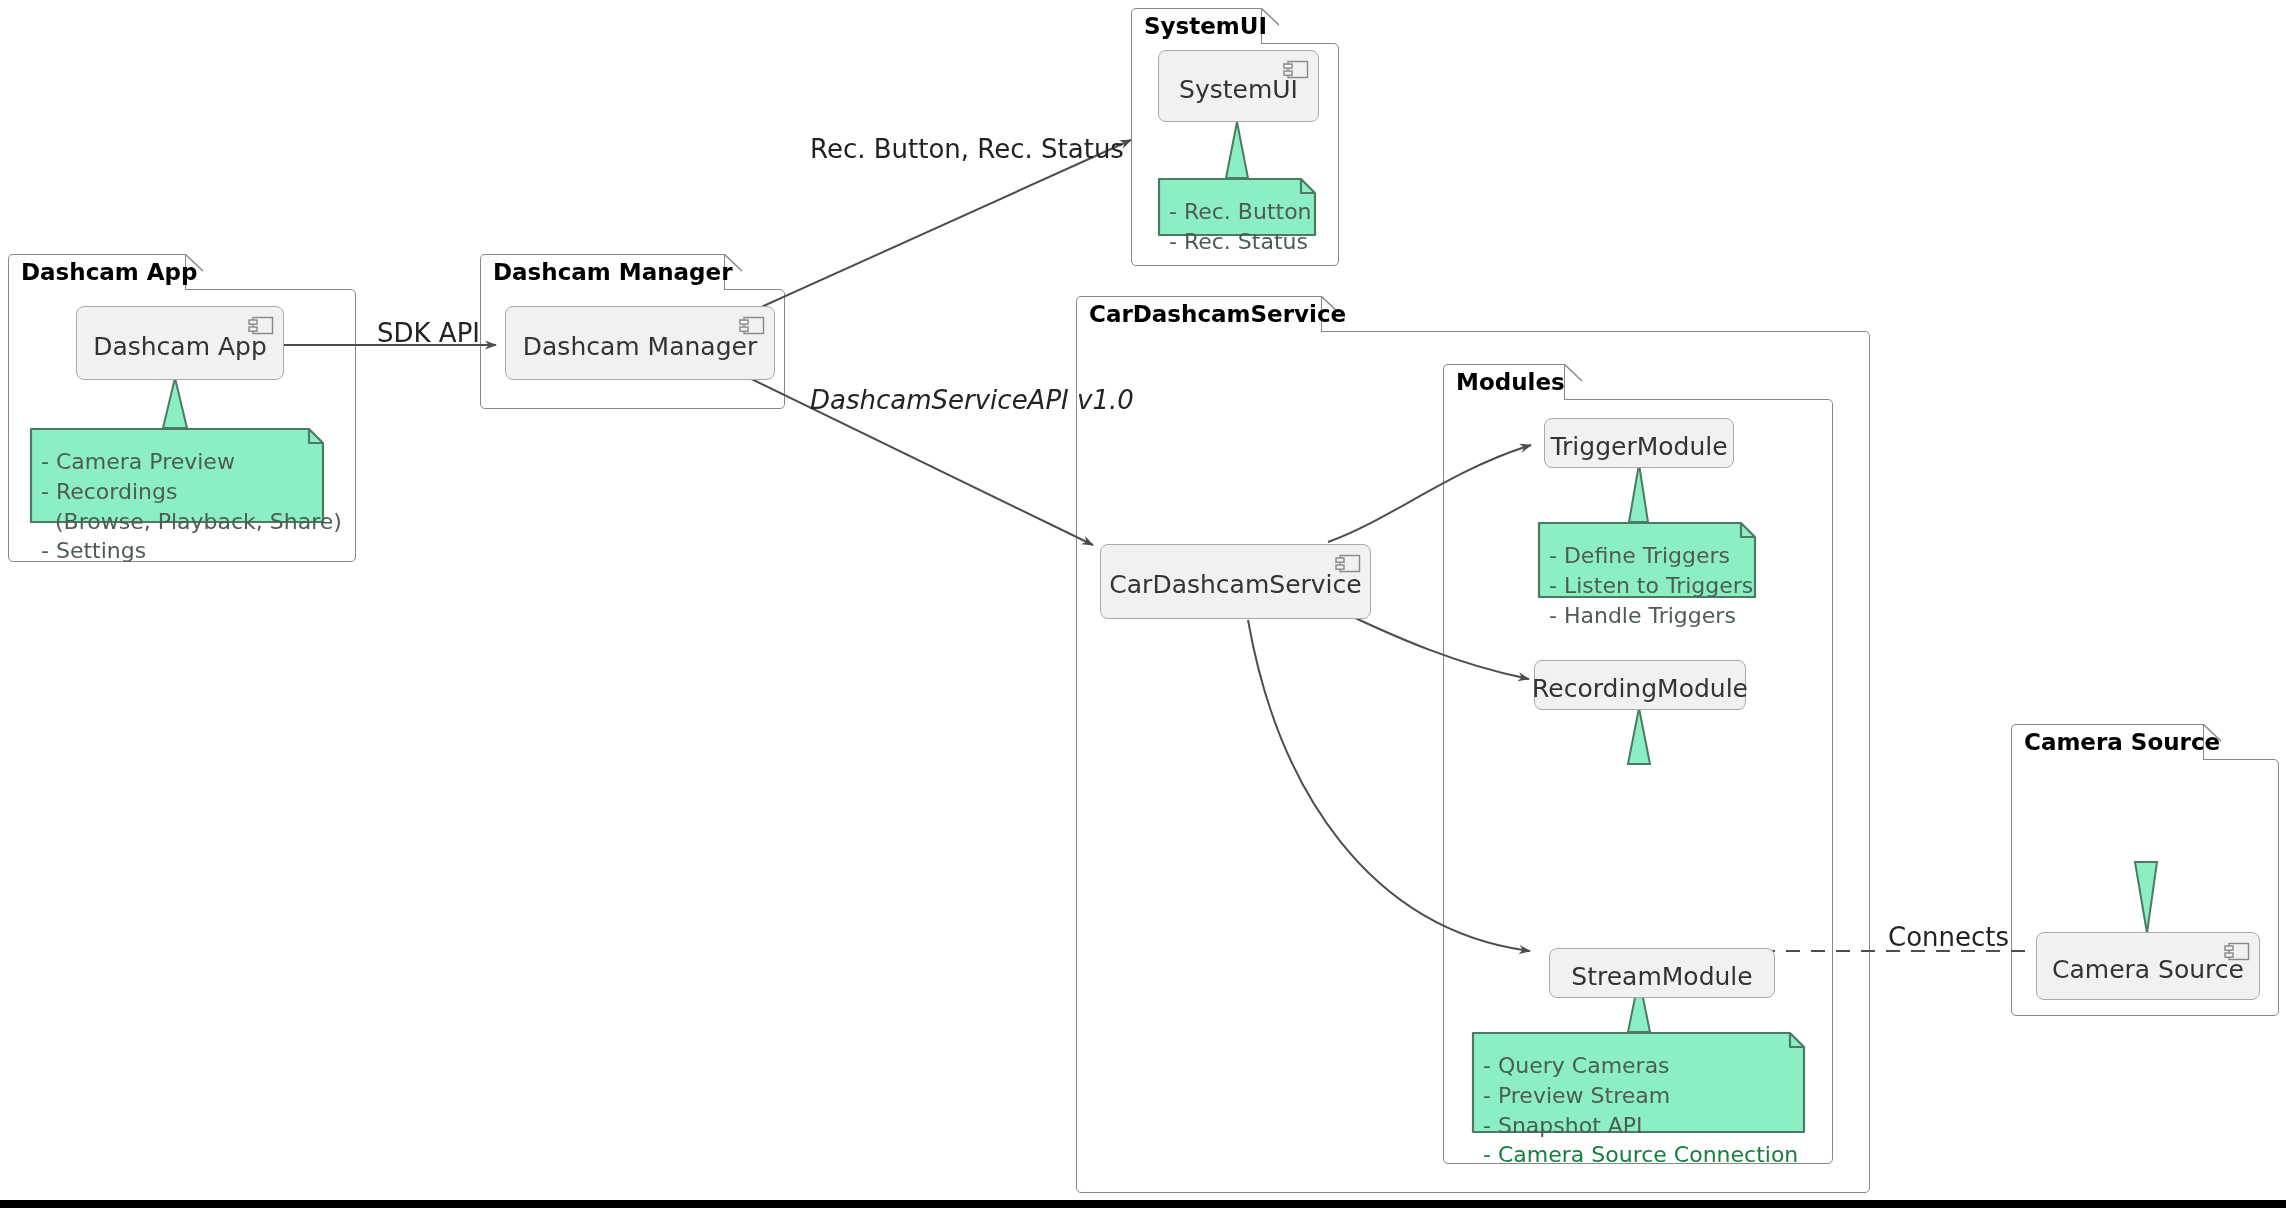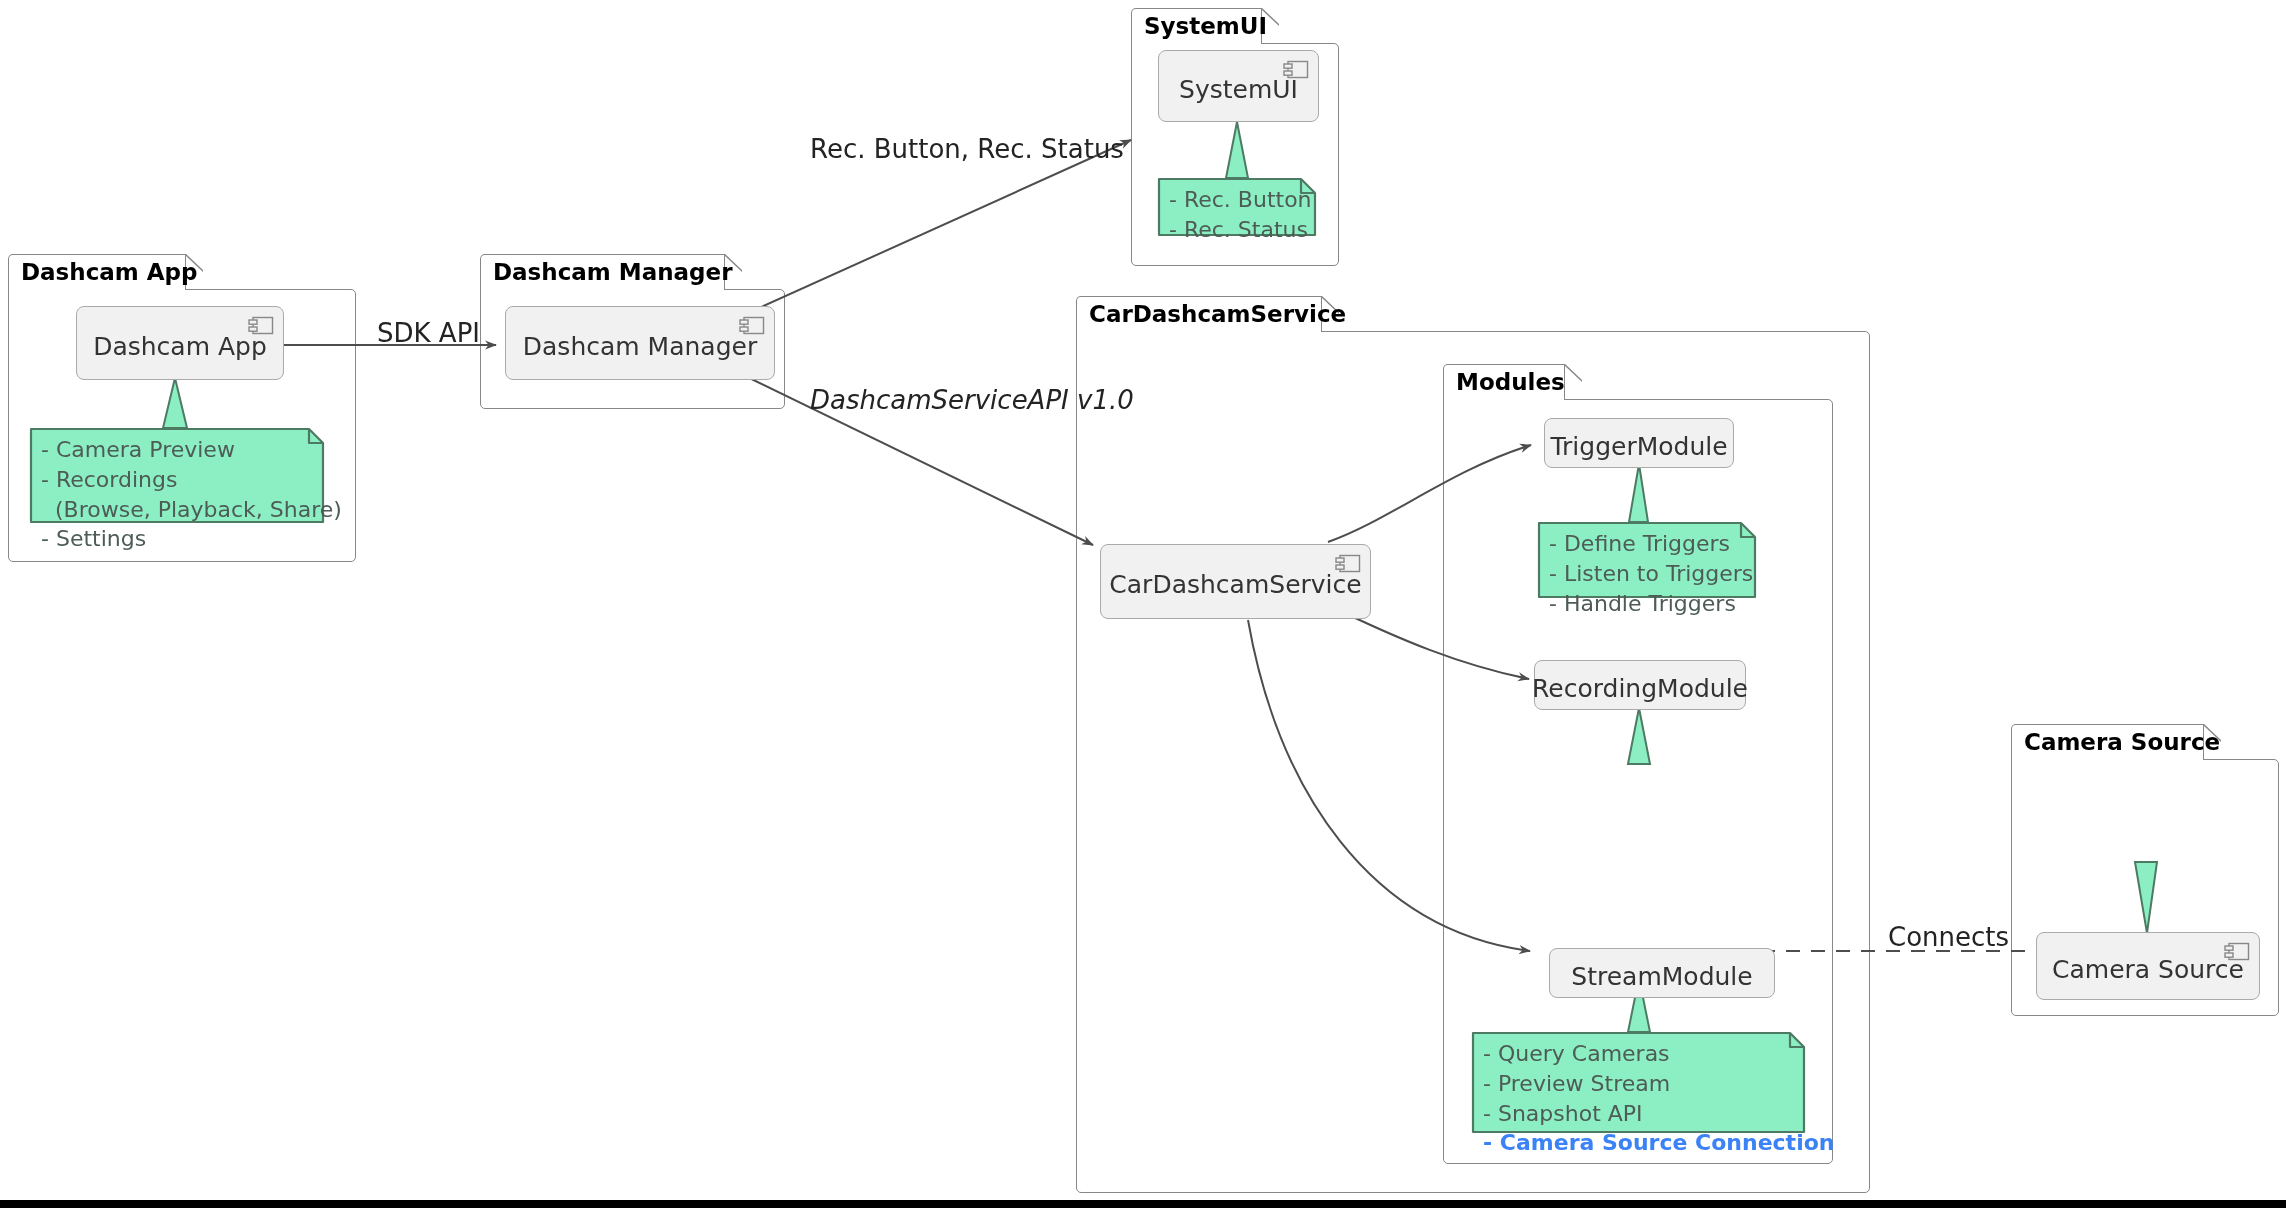--- a/index.html
+++ b/index.html
@@ -59,25 +59,25 @@
   }
   .comp-icon { position: absolute; right: 9px; top: 9px; width: 26px; height: 19px; }
 
   
   .note {
     position: absolute; box-sizing: border-box;
     z-index: 6;
   }
   .note-shape { position: absolute; left:0; top:0; width:100%; height:100%; }
   .note-text {
-    position: absolute; left: 13px; top: 9px; right: 8px;
+    position: absolute; left: 13px; top: 21px; right: 8px;
     font-size: 22px; color: #4D5C55; line-height: 1.355;
     white-space: pre;
   }
-  .note-text b { font-weight: bold; color: #3b82f6; }
+  .note-text b { font-weight: normal; color: #15803d; }
 
   
   .edge-label {
     position: absolute; font-size: 26px; color: #232323;
     white-space: nowrap; line-height: 1; z-index: 8;
   }
 
   .bottom-bar {
     position: absolute; left: 0; bottom: 0; width: 2286px; height: 8px;
     background: #000000; z-index: 20;

